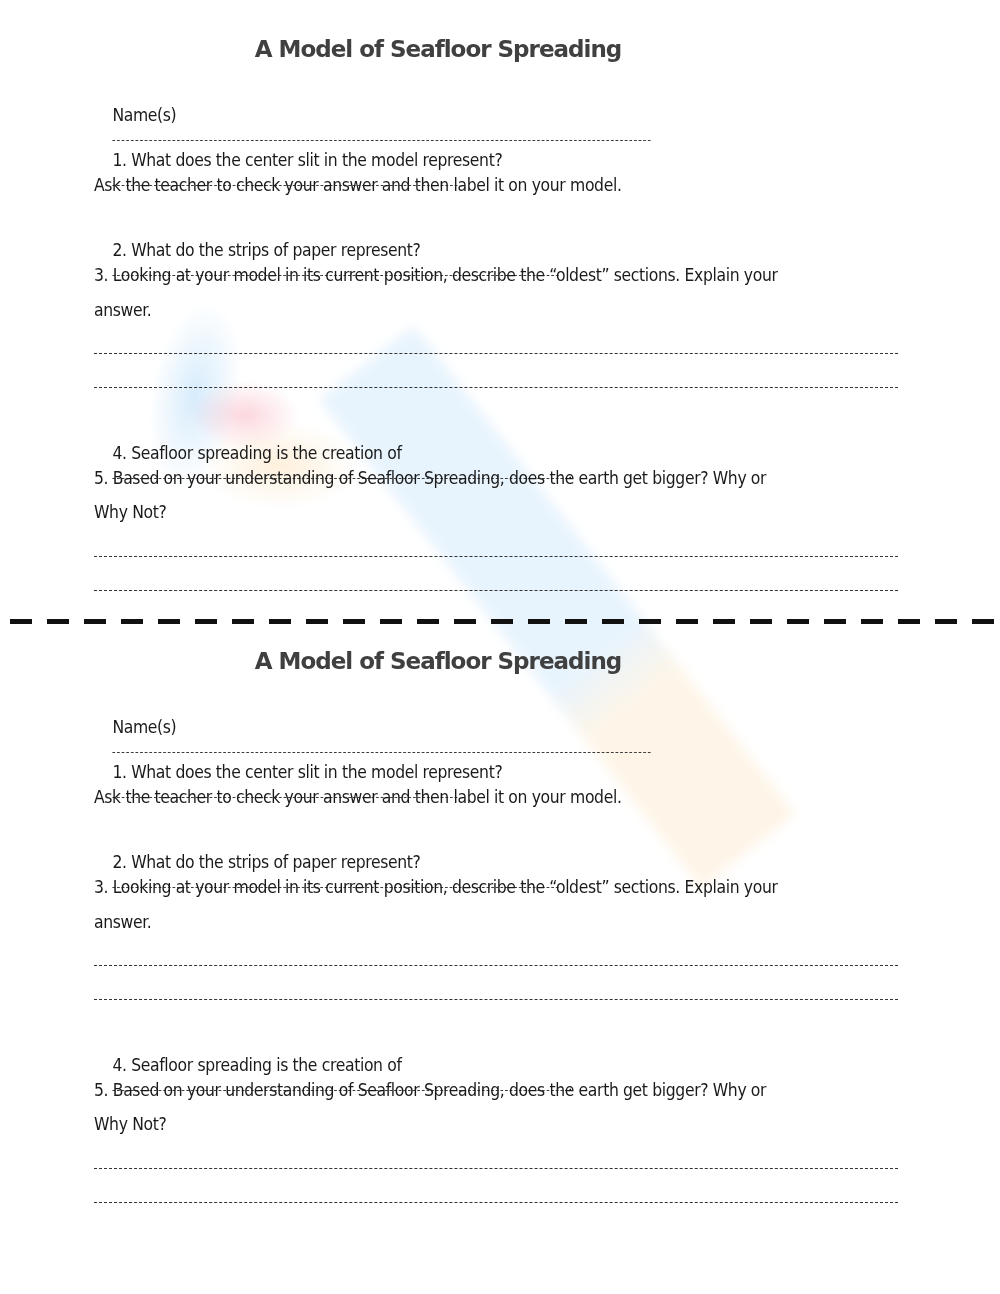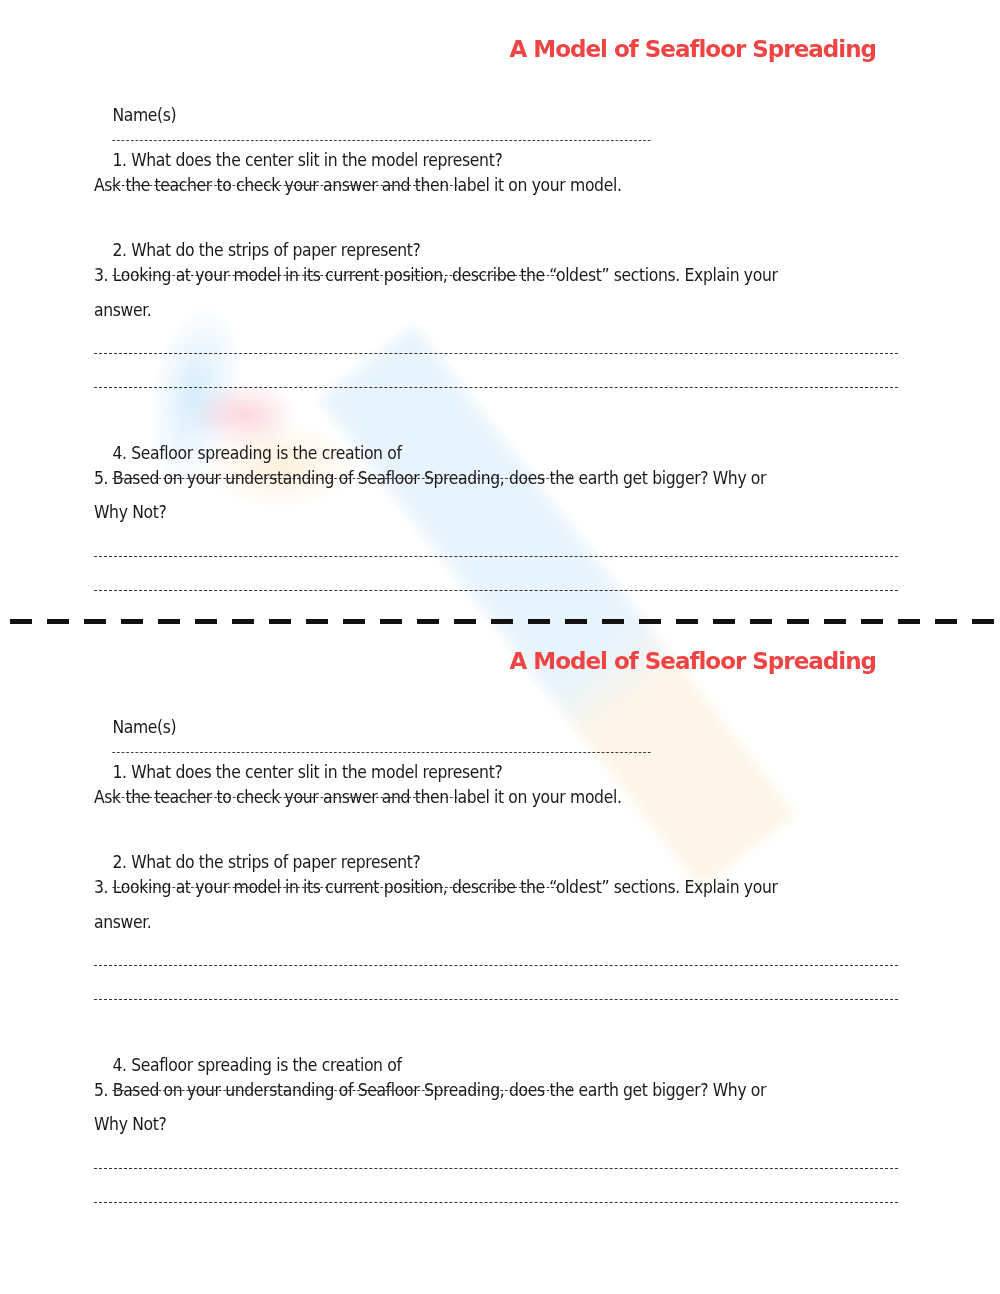--- a/index.html
+++ b/index.html
@@ -46,26 +46,26 @@
     width: 1000px;
     z-index: 1;
   }
   .sheet-top { top: 0; }
   .sheet-bottom { top: 612px; }
 
   .title {
     position: absolute;
     left: 0;
     width: 876px;
-    text-align: right;
+    text-align: center;
     font-family: "DejaVu Sans", sans-serif;
     font-weight: bold;
     font-size: 23px;
     letter-spacing: -1px;
-    color: #ef4444;
+    color: #404040;
   }
   .line {
     position: absolute;
     left: 94px;
     font-size: 17px;
     letter-spacing: -0.4px;
     white-space: pre;
     color: #1a1a1a;
     font-family: "DejaVu Sans", sans-serif;
     transform: scaleX(0.92);

